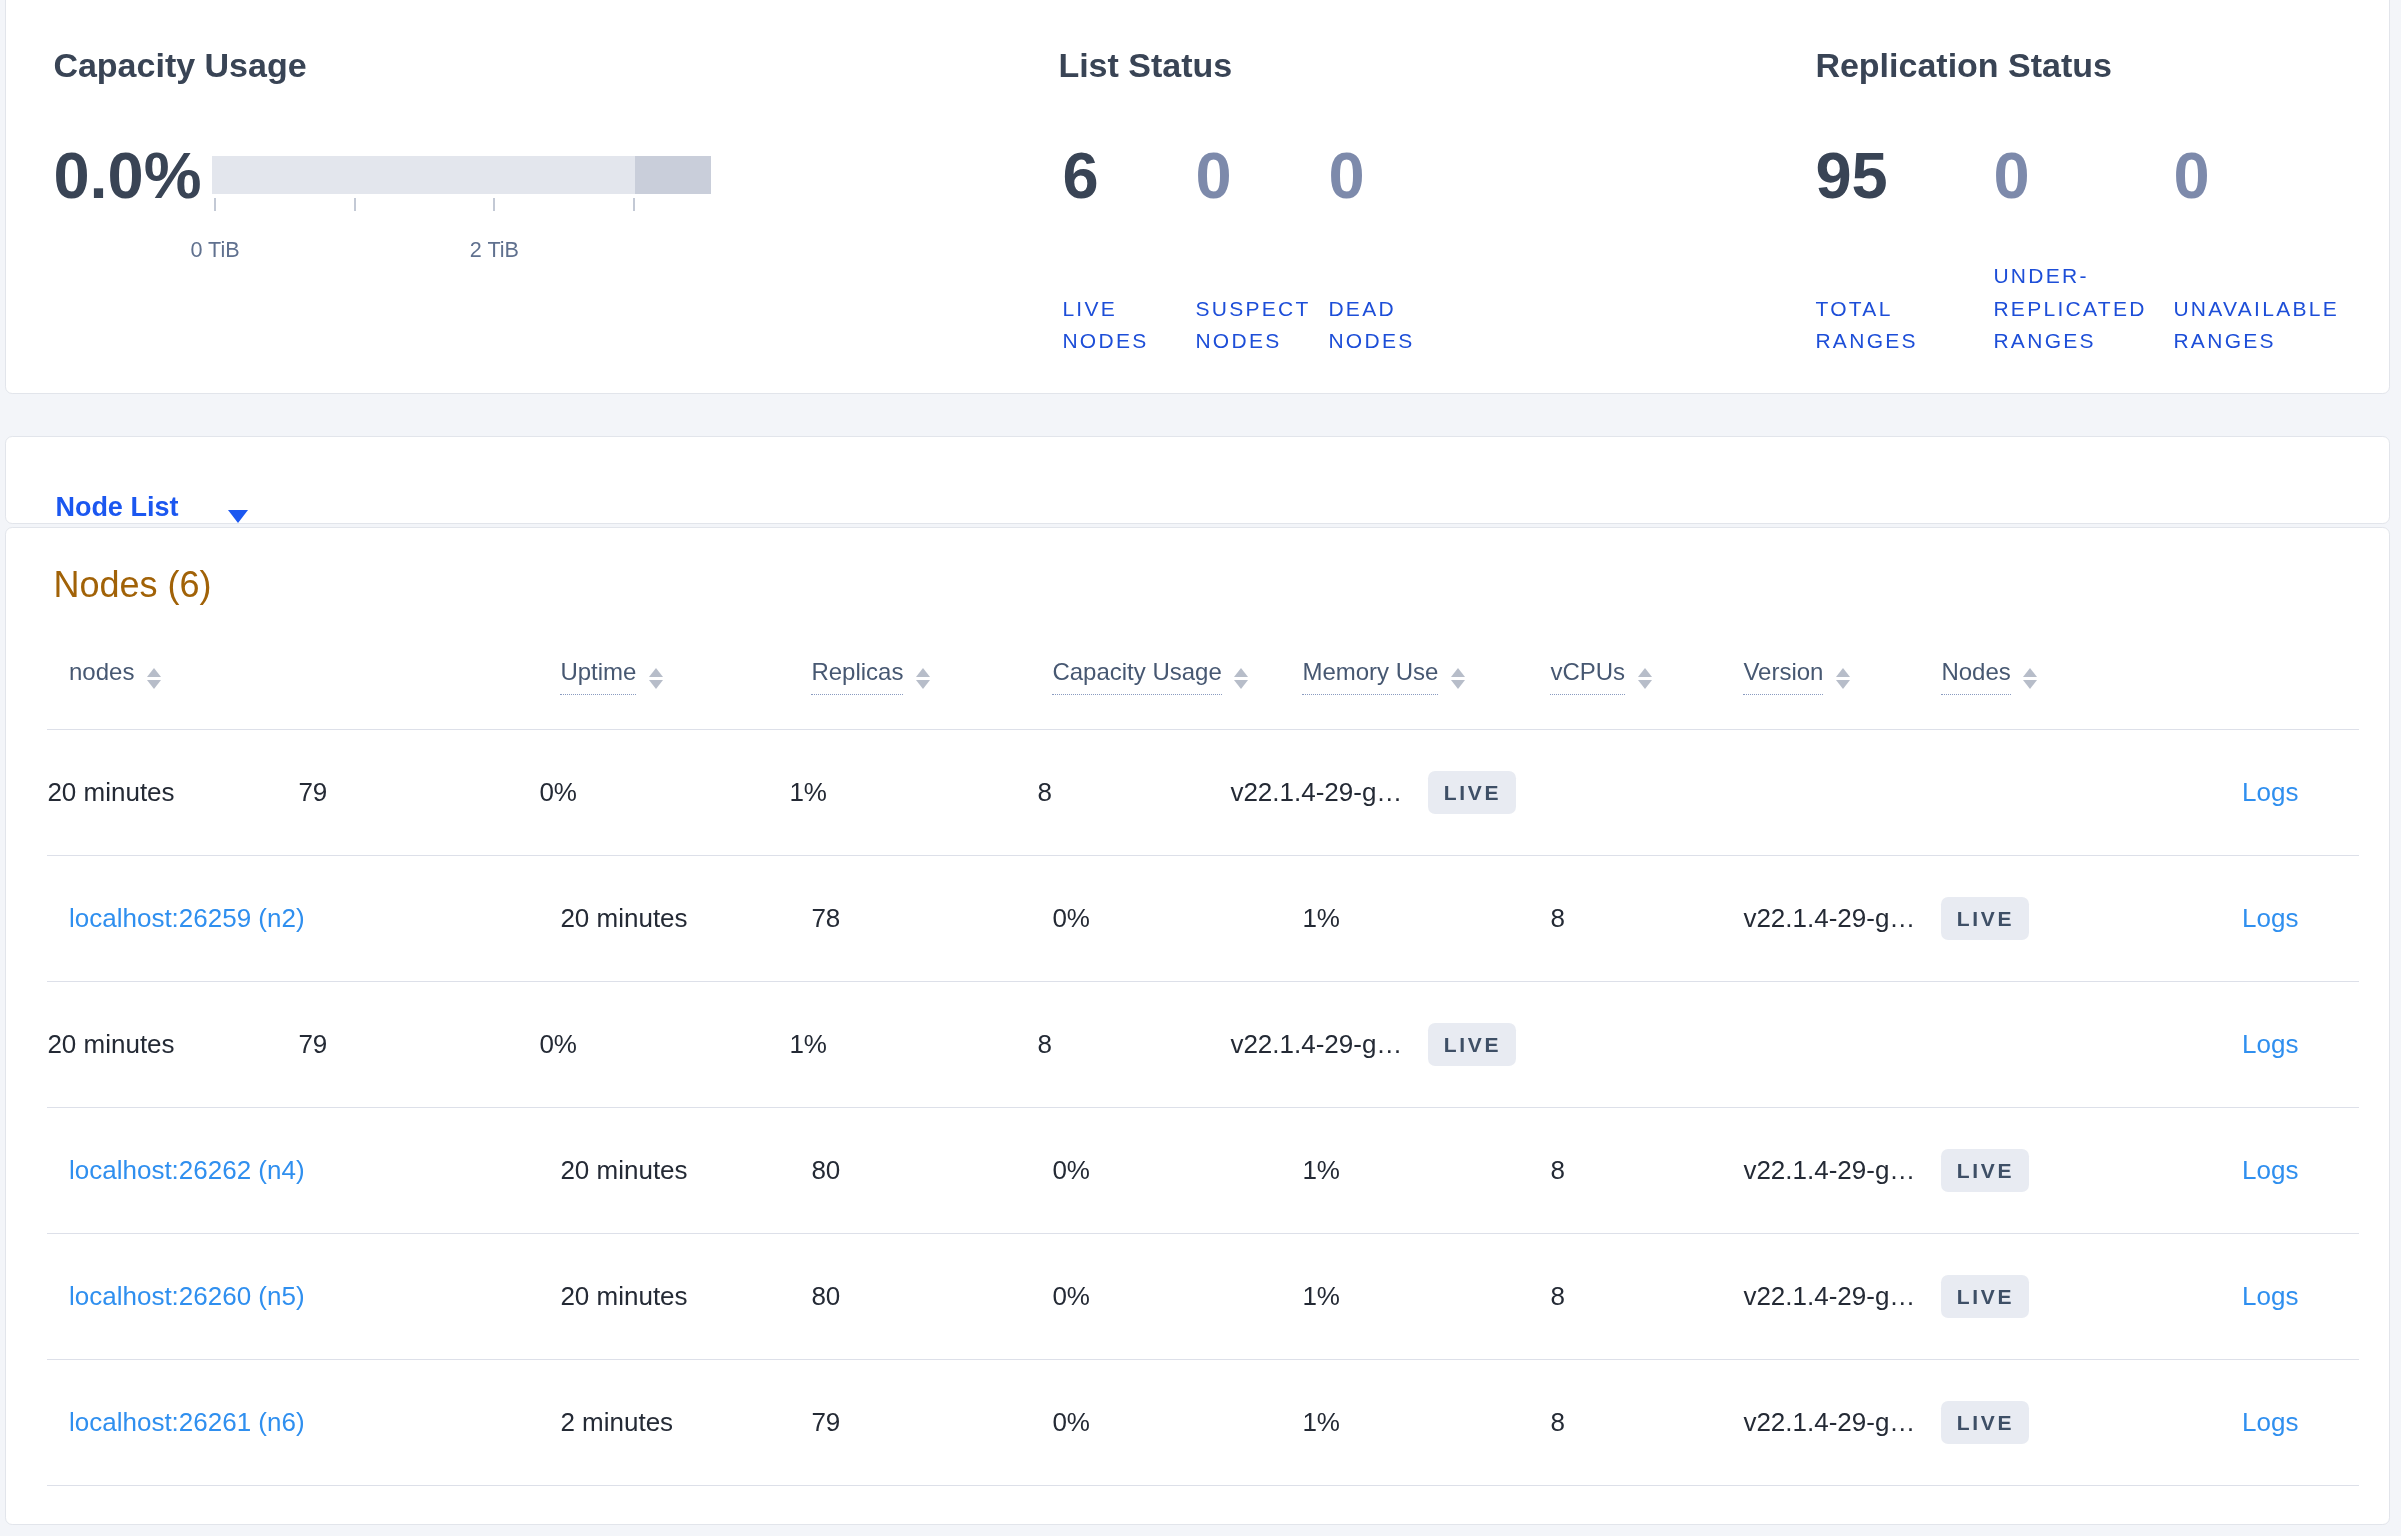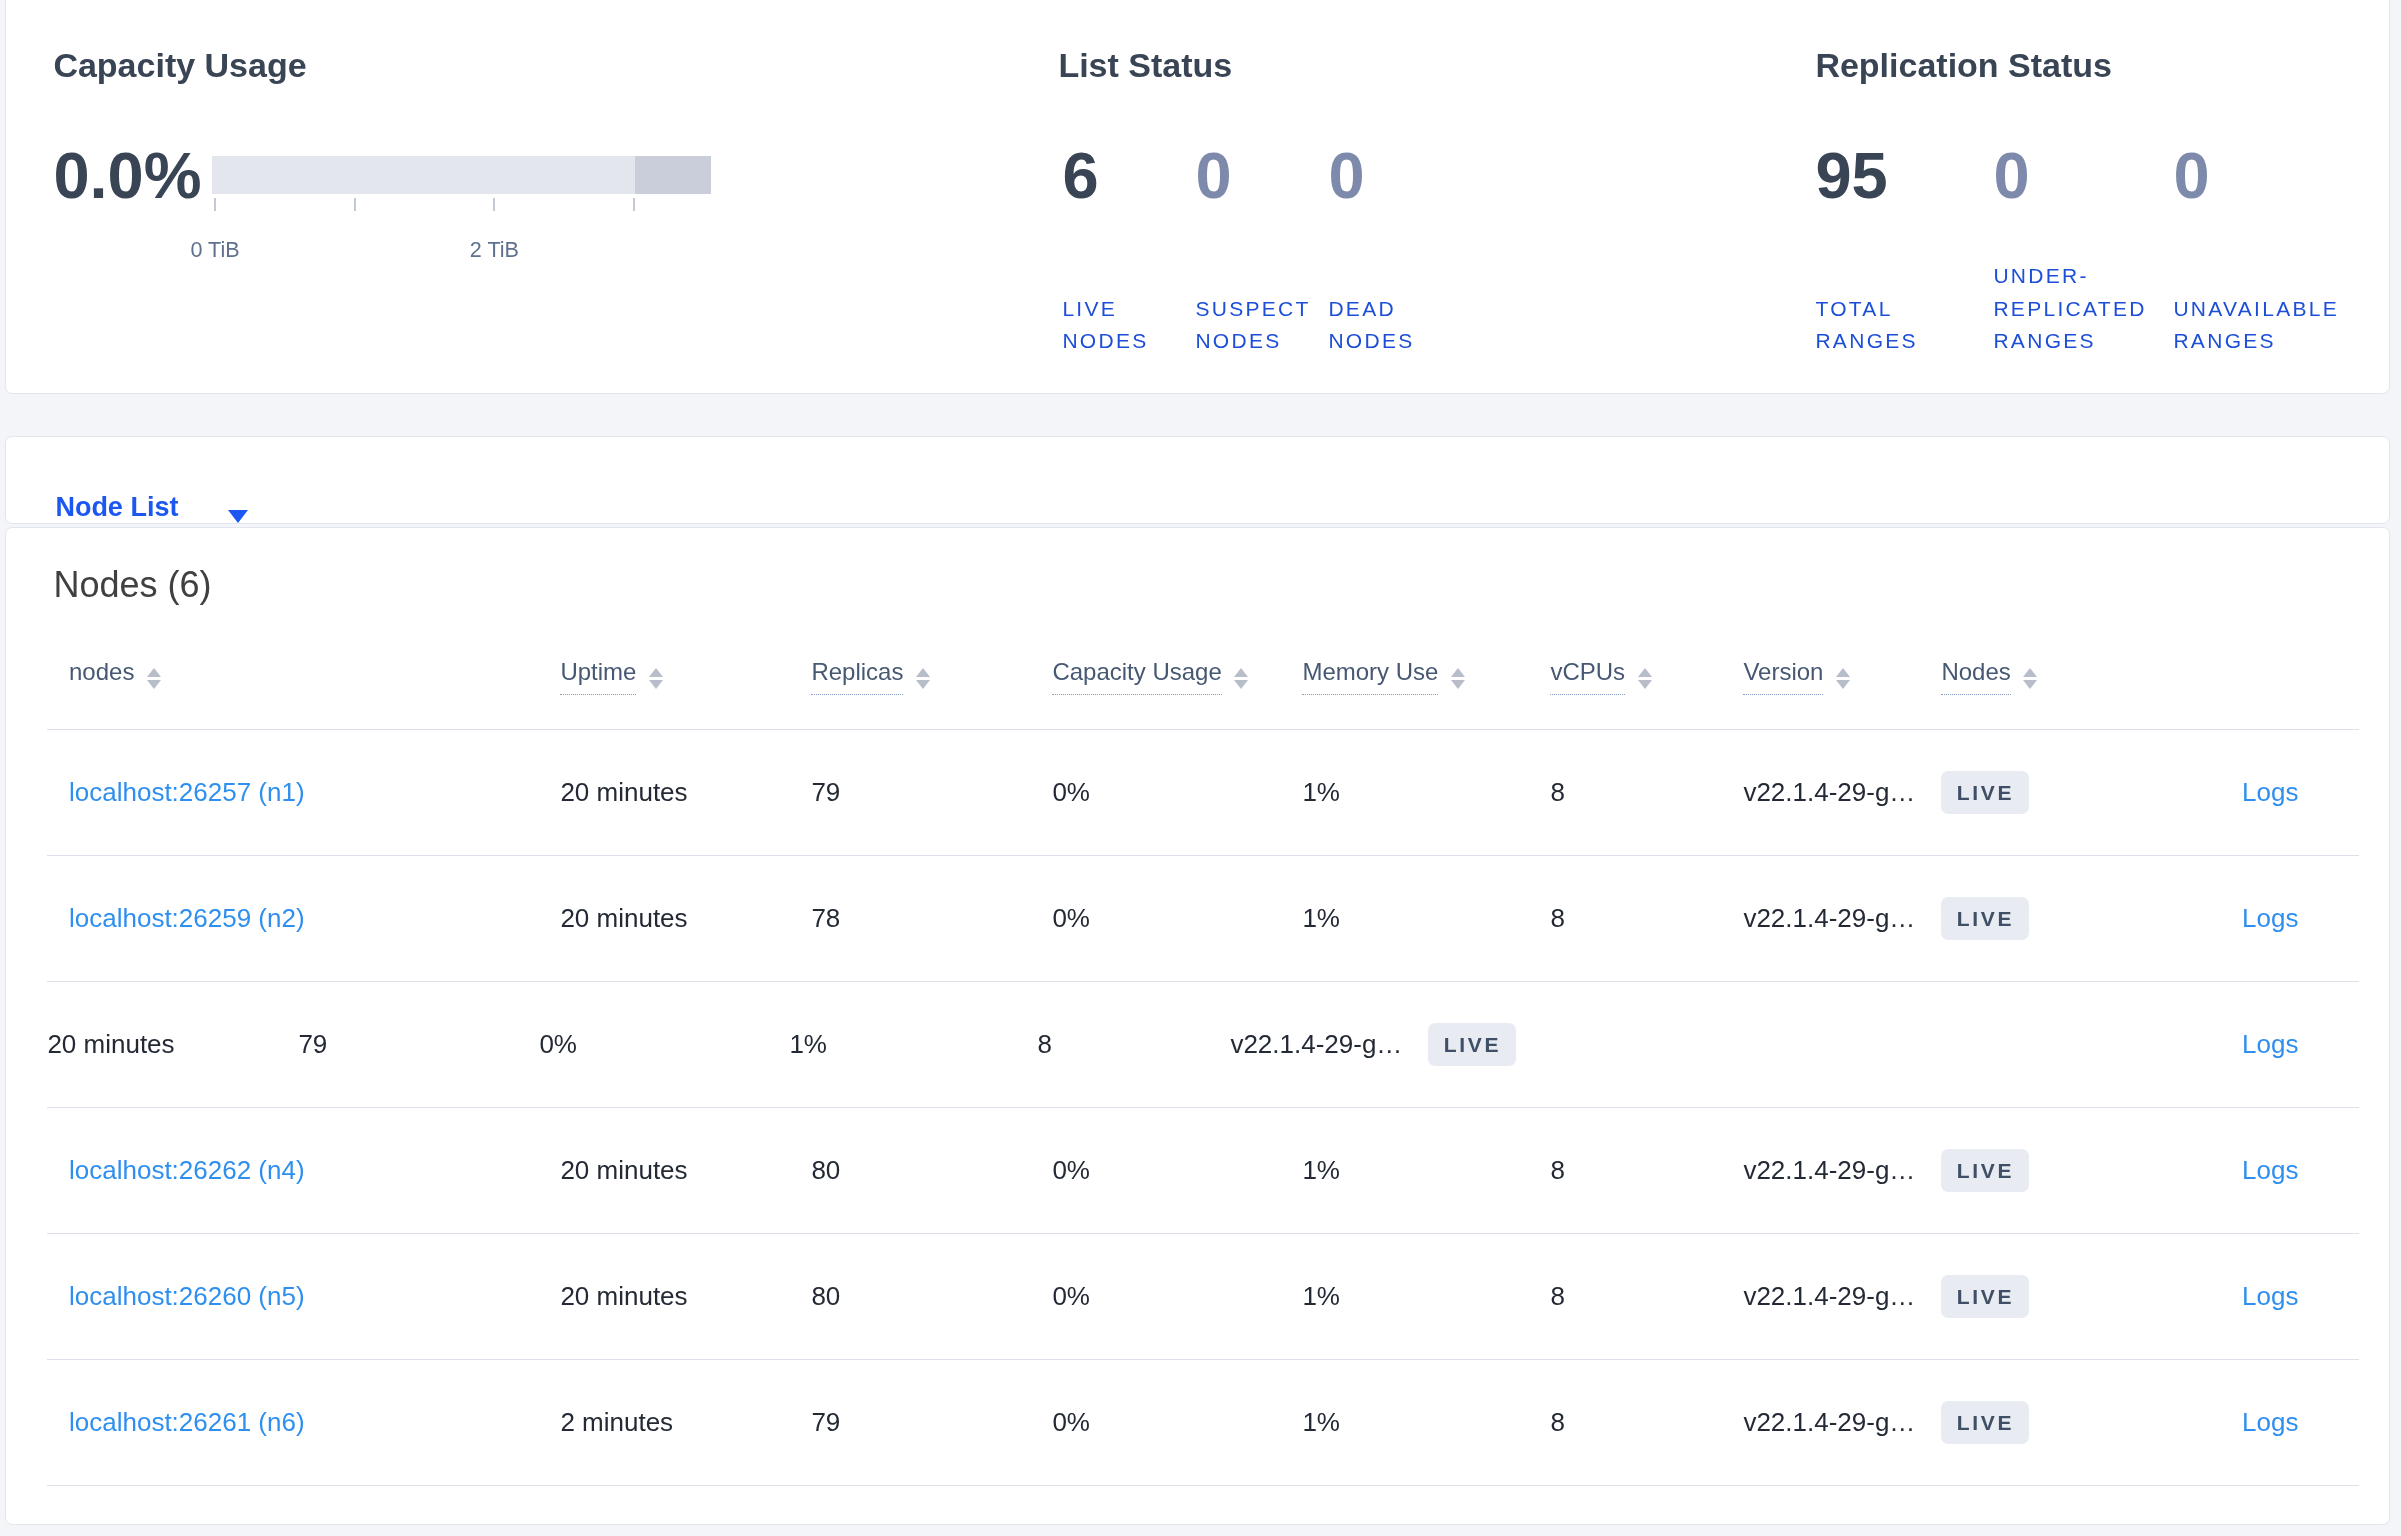--- a/index.html
+++ b/index.html
@@ -38,21 +38,21 @@
   #repl-title { left:1809px; top:45px; }
   #repl-metrics { left:1809px; }
 
   
   #nodelist-card { top:436px; height:88px; display:flex; align-items:flex-end;gap:12px; }
   #nodelist-label { margin-left:49px; font-size:27px; font-weight:600; color:#1b57f0; cursor:pointer; }
   #nodelist-caret { display:inline-block; width:0; height:0; border-left:10.8px solid transparent; border-right:10.8px solid transparent; border-top:13.5px solid #1b57f0; margin-left:38px; }
 
   
   #nodes-card { top:527px; height:998px; }
-  #nodes-title { margin:36px 0 0 47px; font-size:36px; font-weight:500; color:#404040; }
+  #nodes-title { margin:36px 0 0 47px; font-size:36px; font-weight:500; color:#a16207; }
   #nodes-table { margin:18px 30px 0 41px; }
   .trow { display:flex; align-items:center; height:126px; border-bottom:0.9px solid #dde0e9; }
   #thead-row { height:106px; font-size:24px; color:#475872; font-weight:500; }
   .hdr-label { display:inline-block; border-bottom:1.8px dotted #8a9bc0; padding-bottom:7.2px; cursor:pointer; }
   .hdr-label.no-underline { border-bottom:1.8px dotted transparent; }
   .sort-icon { display:inline-flex; flex-direction:column; gap:3.6px; margin-left:12.6px; vertical-align:3.6px; cursor:pointer; }
   .tri-up { width:0; height:0; border-left:7.2px solid transparent; border-right:7.2px solid transparent; border-bottom:9px solid #b7bdc9; }
   .tri-down { width:0; height:0; border-left:7.2px solid transparent; border-right:7.2px solid transparent; border-top:9px solid #b7bdc9; }
 
   .c1 { width:513px; padding-left:21.6px; }
@@ -162,21 +162,20 @@
             <span class="tri-down"></span>
           </span></div>
         <div class="c8"><span class="hdr-label">Nodes</span><span class="sort-icon">
             <span class="tri-up"></span>
             <span class="tri-down"></span>
           </span></div>
         <div class="c9"></div>
       </div>
     <div id="tbody">
         <div class="trow drow">
-          <div class="c1"><a class="node-link">localhost:26257 (n1)</a></div>
           <div class="c2"><span>20 minutes</span></div>
           <div class="c3"><span>79</span></div>
           <div class="c4"><span>0%</span></div>
           <div class="c5"><span>1%</span></div>
           <div class="c6"><span>8</span></div>
           <div class="c7"><span>v22.1.4-29-g…</span></div>
           <div class="c8"><span class="badge-live">LIVE</span></div>
           <div class="c9"><a class="logs-link">Logs</a></div>
         </div>
         <div class="trow drow">

